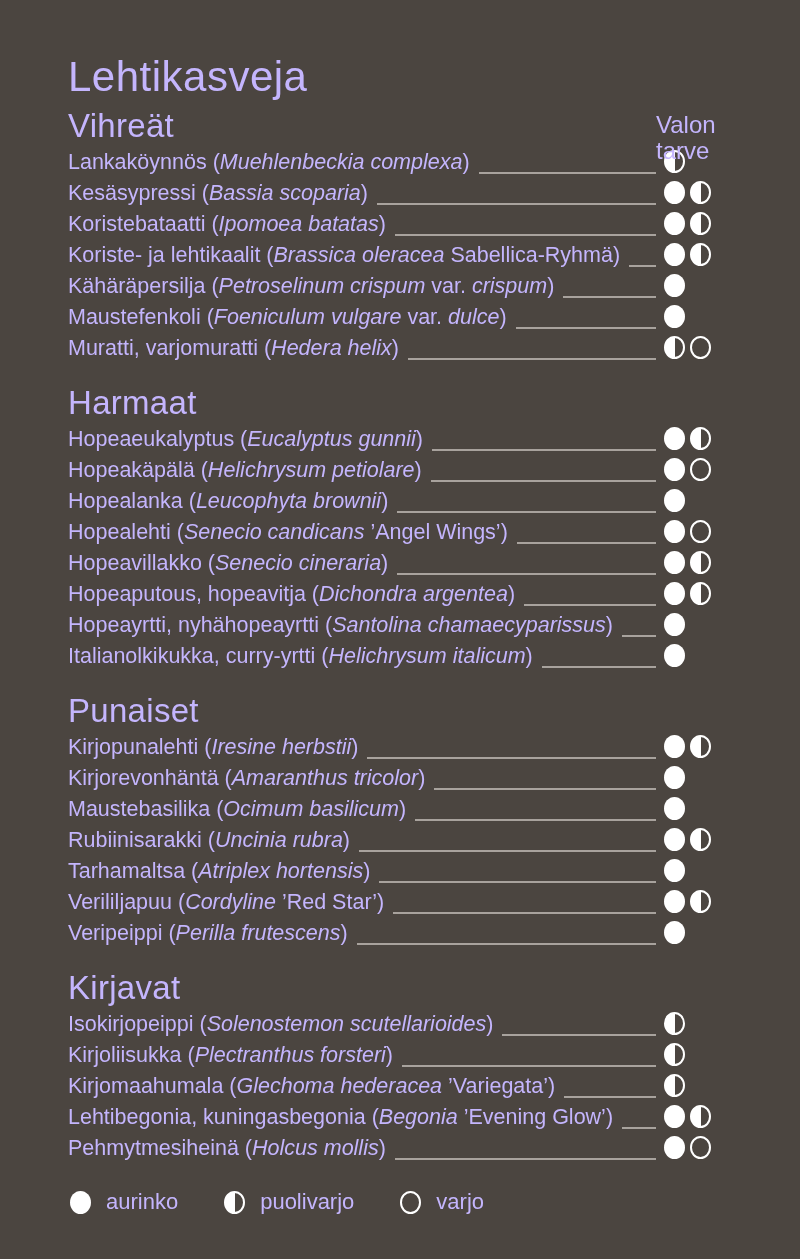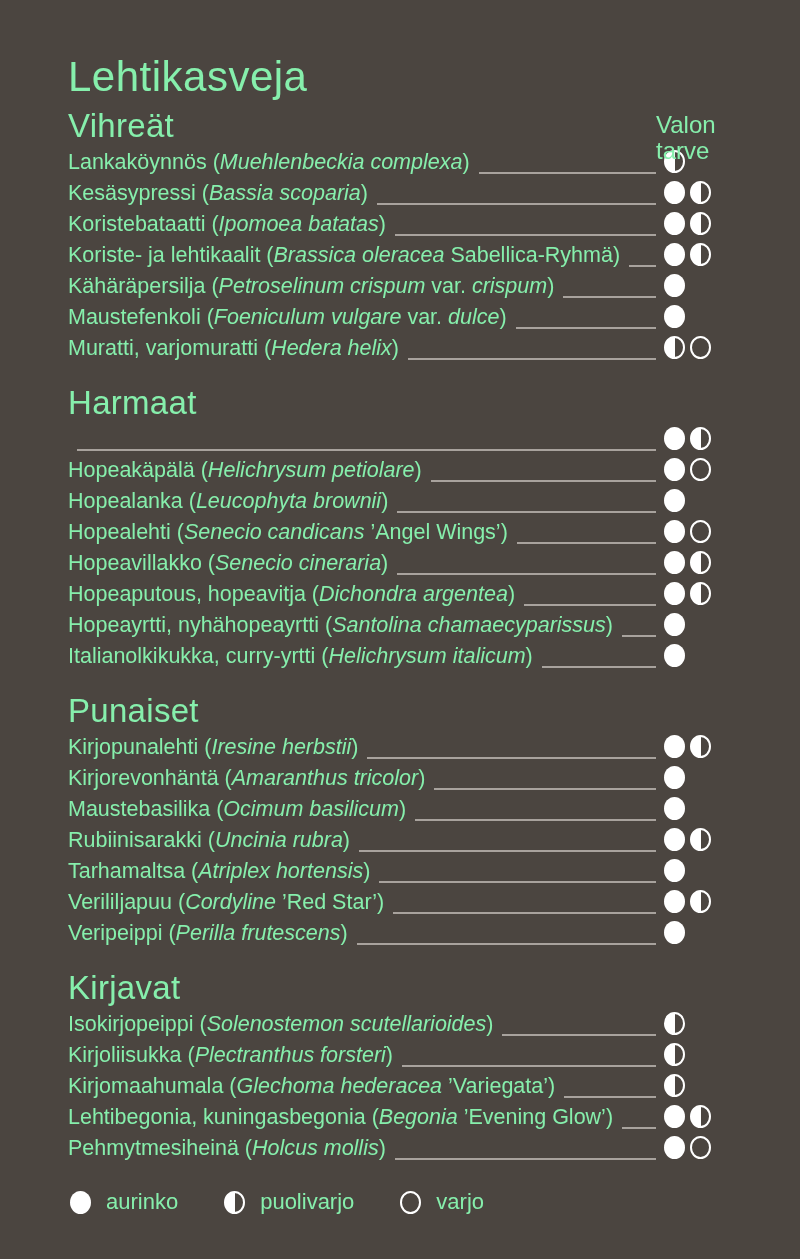--- a/index.html
+++ b/index.html
@@ -4,21 +4,21 @@
 <style>
   html,body{margin:0;padding:0;}
   body{
     font-family:"Liberation Sans","DejaVu Sans",sans-serif;
     background:#4b4540;
   }
   .page{
     position:relative;
     width:800px;height:1259px;
     background:#4b4540;
-    color:#86efac;
+    color:#c4b5fd;
     box-sizing:border-box;
     padding:54px 86px 0 68px;
     overflow:hidden;
   }
   .title{
     font-size:42px;
     font-weight:300;
     line-height:46px;
     margin:0 0 4px 0;
     letter-spacing:.5px;
@@ -166,20 +166,21 @@
               <span class="icon open" title="varjo"></span>
             </span>
   </div>
 </div>
   </section>
 
   <section>
     <h2 class="section-heading">Harmaat</h2>
     <div class="rows">
   <div class="row">
+    <span class="name"><span>Hopeaeukalyptus (</span><em>Eucalyptus gunnii</em><span>)</span></span>
     <span class="leader"></span>
     <span class="icons">
               <span class="icon full" title="aurinko"></span>
               <span class="icon half" title="puolivarjo"></span>
             </span>
   </div>
 
   <div class="row">
     <span class="name"><span>Hopeakäpälä (</span><em>Helichrysum petiolare</em><span>)</span></span>
     <span class="leader"></span>

